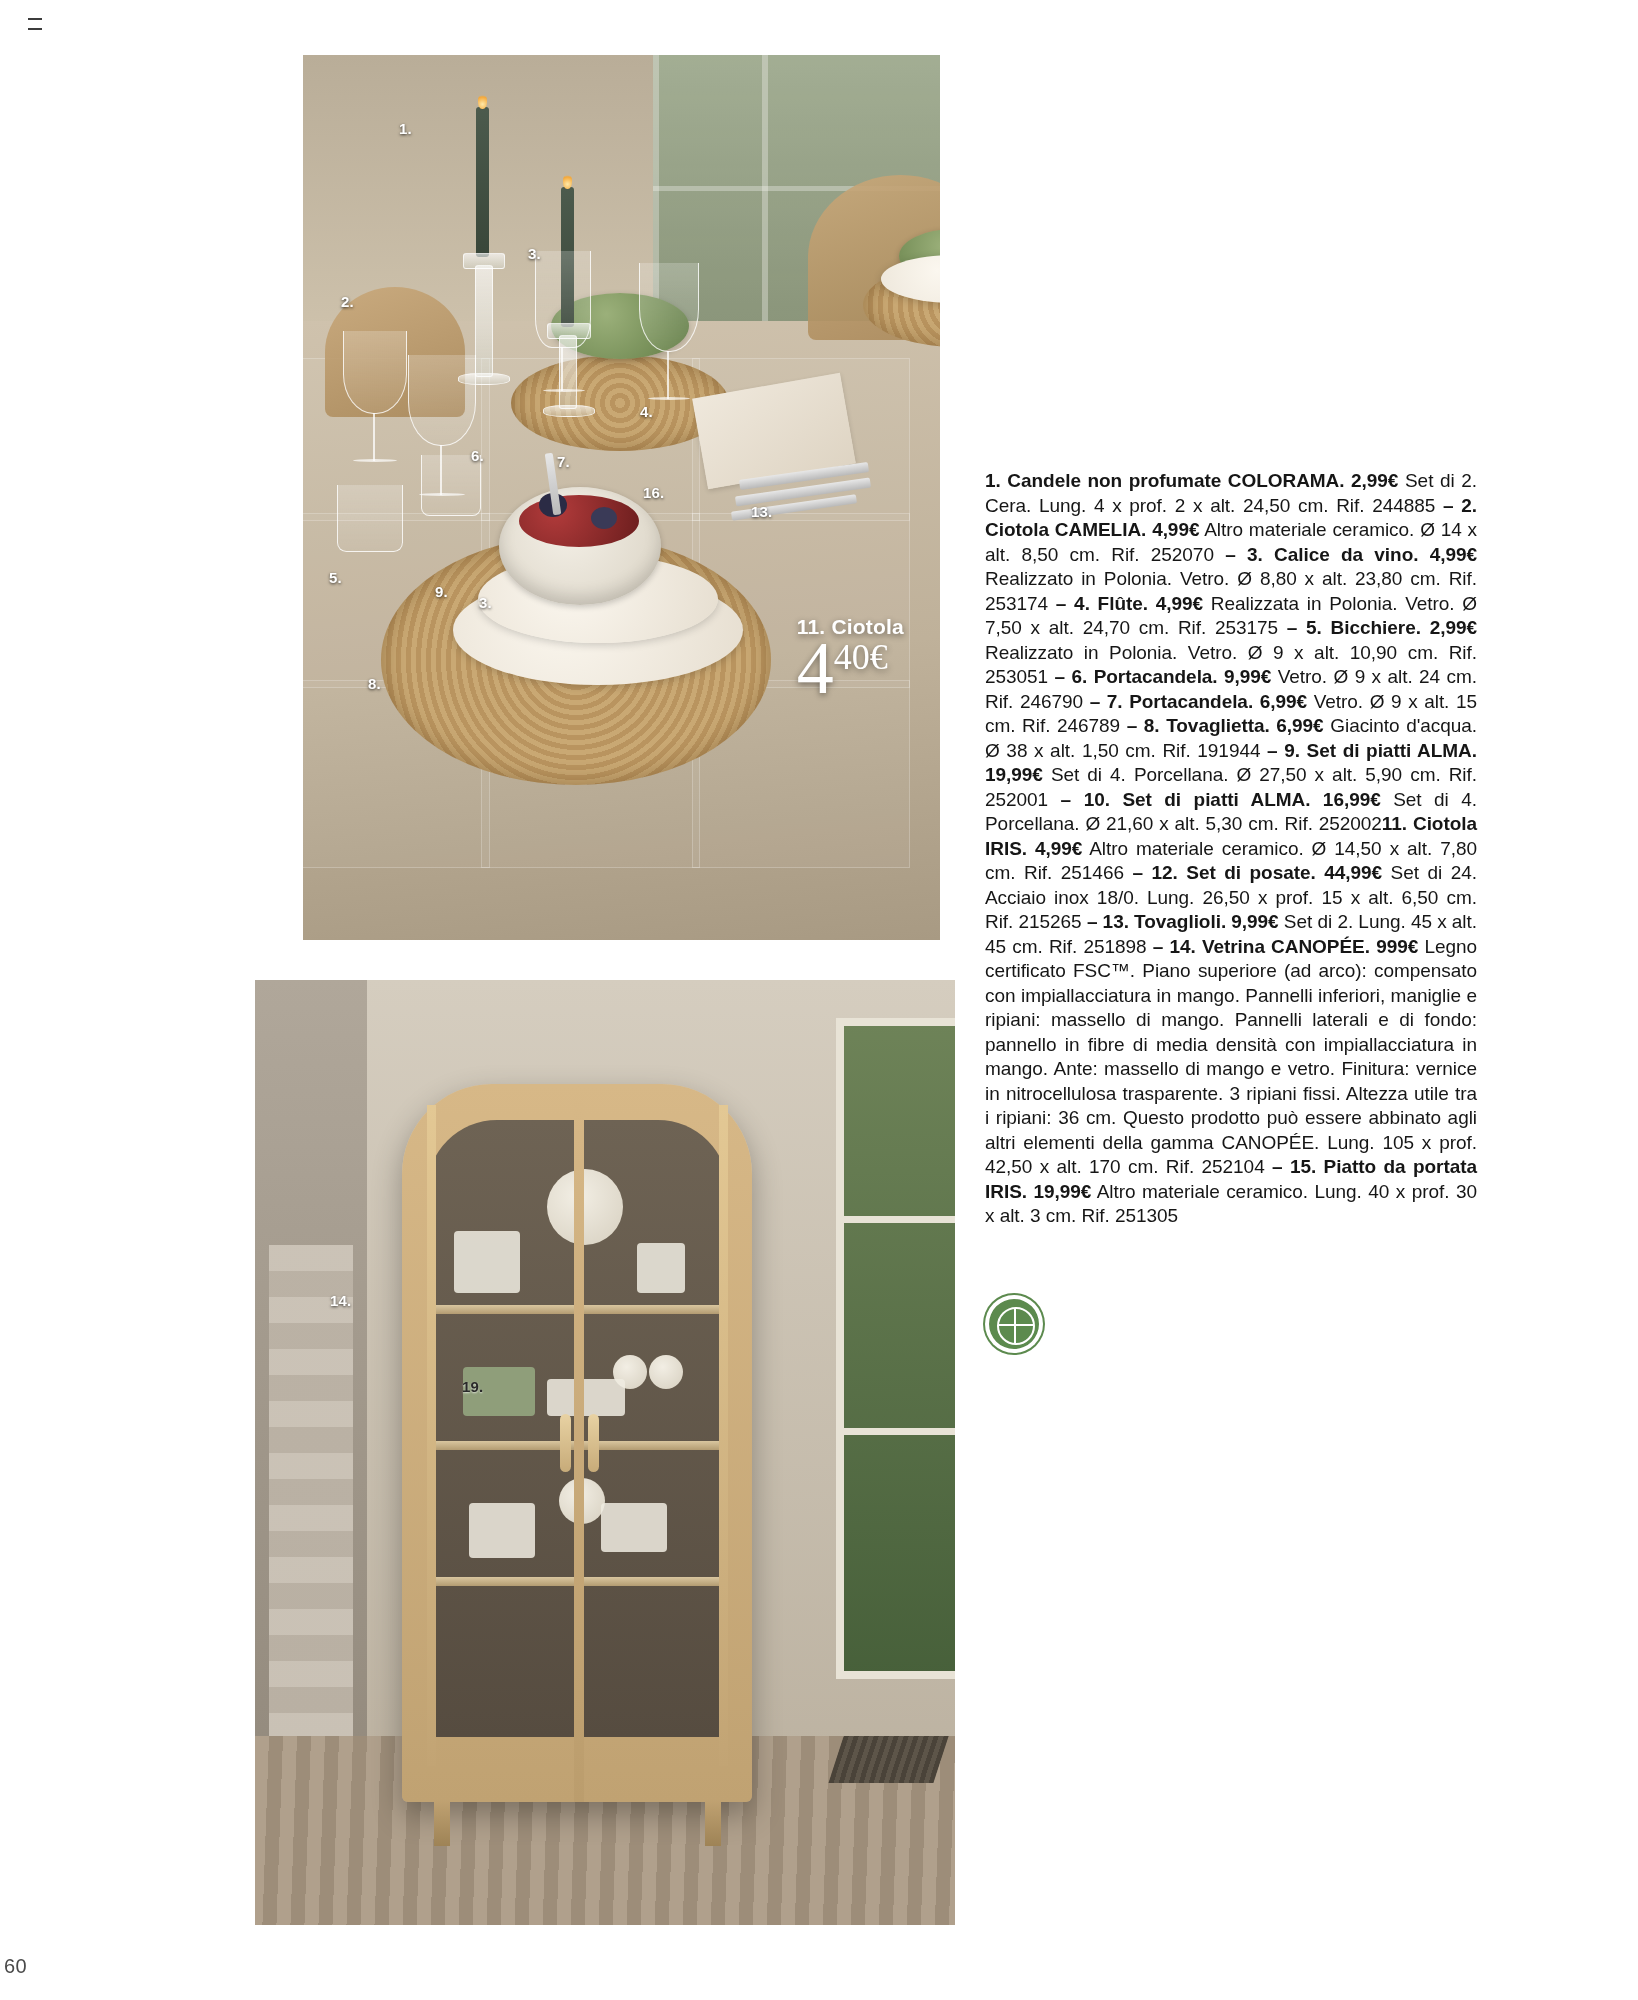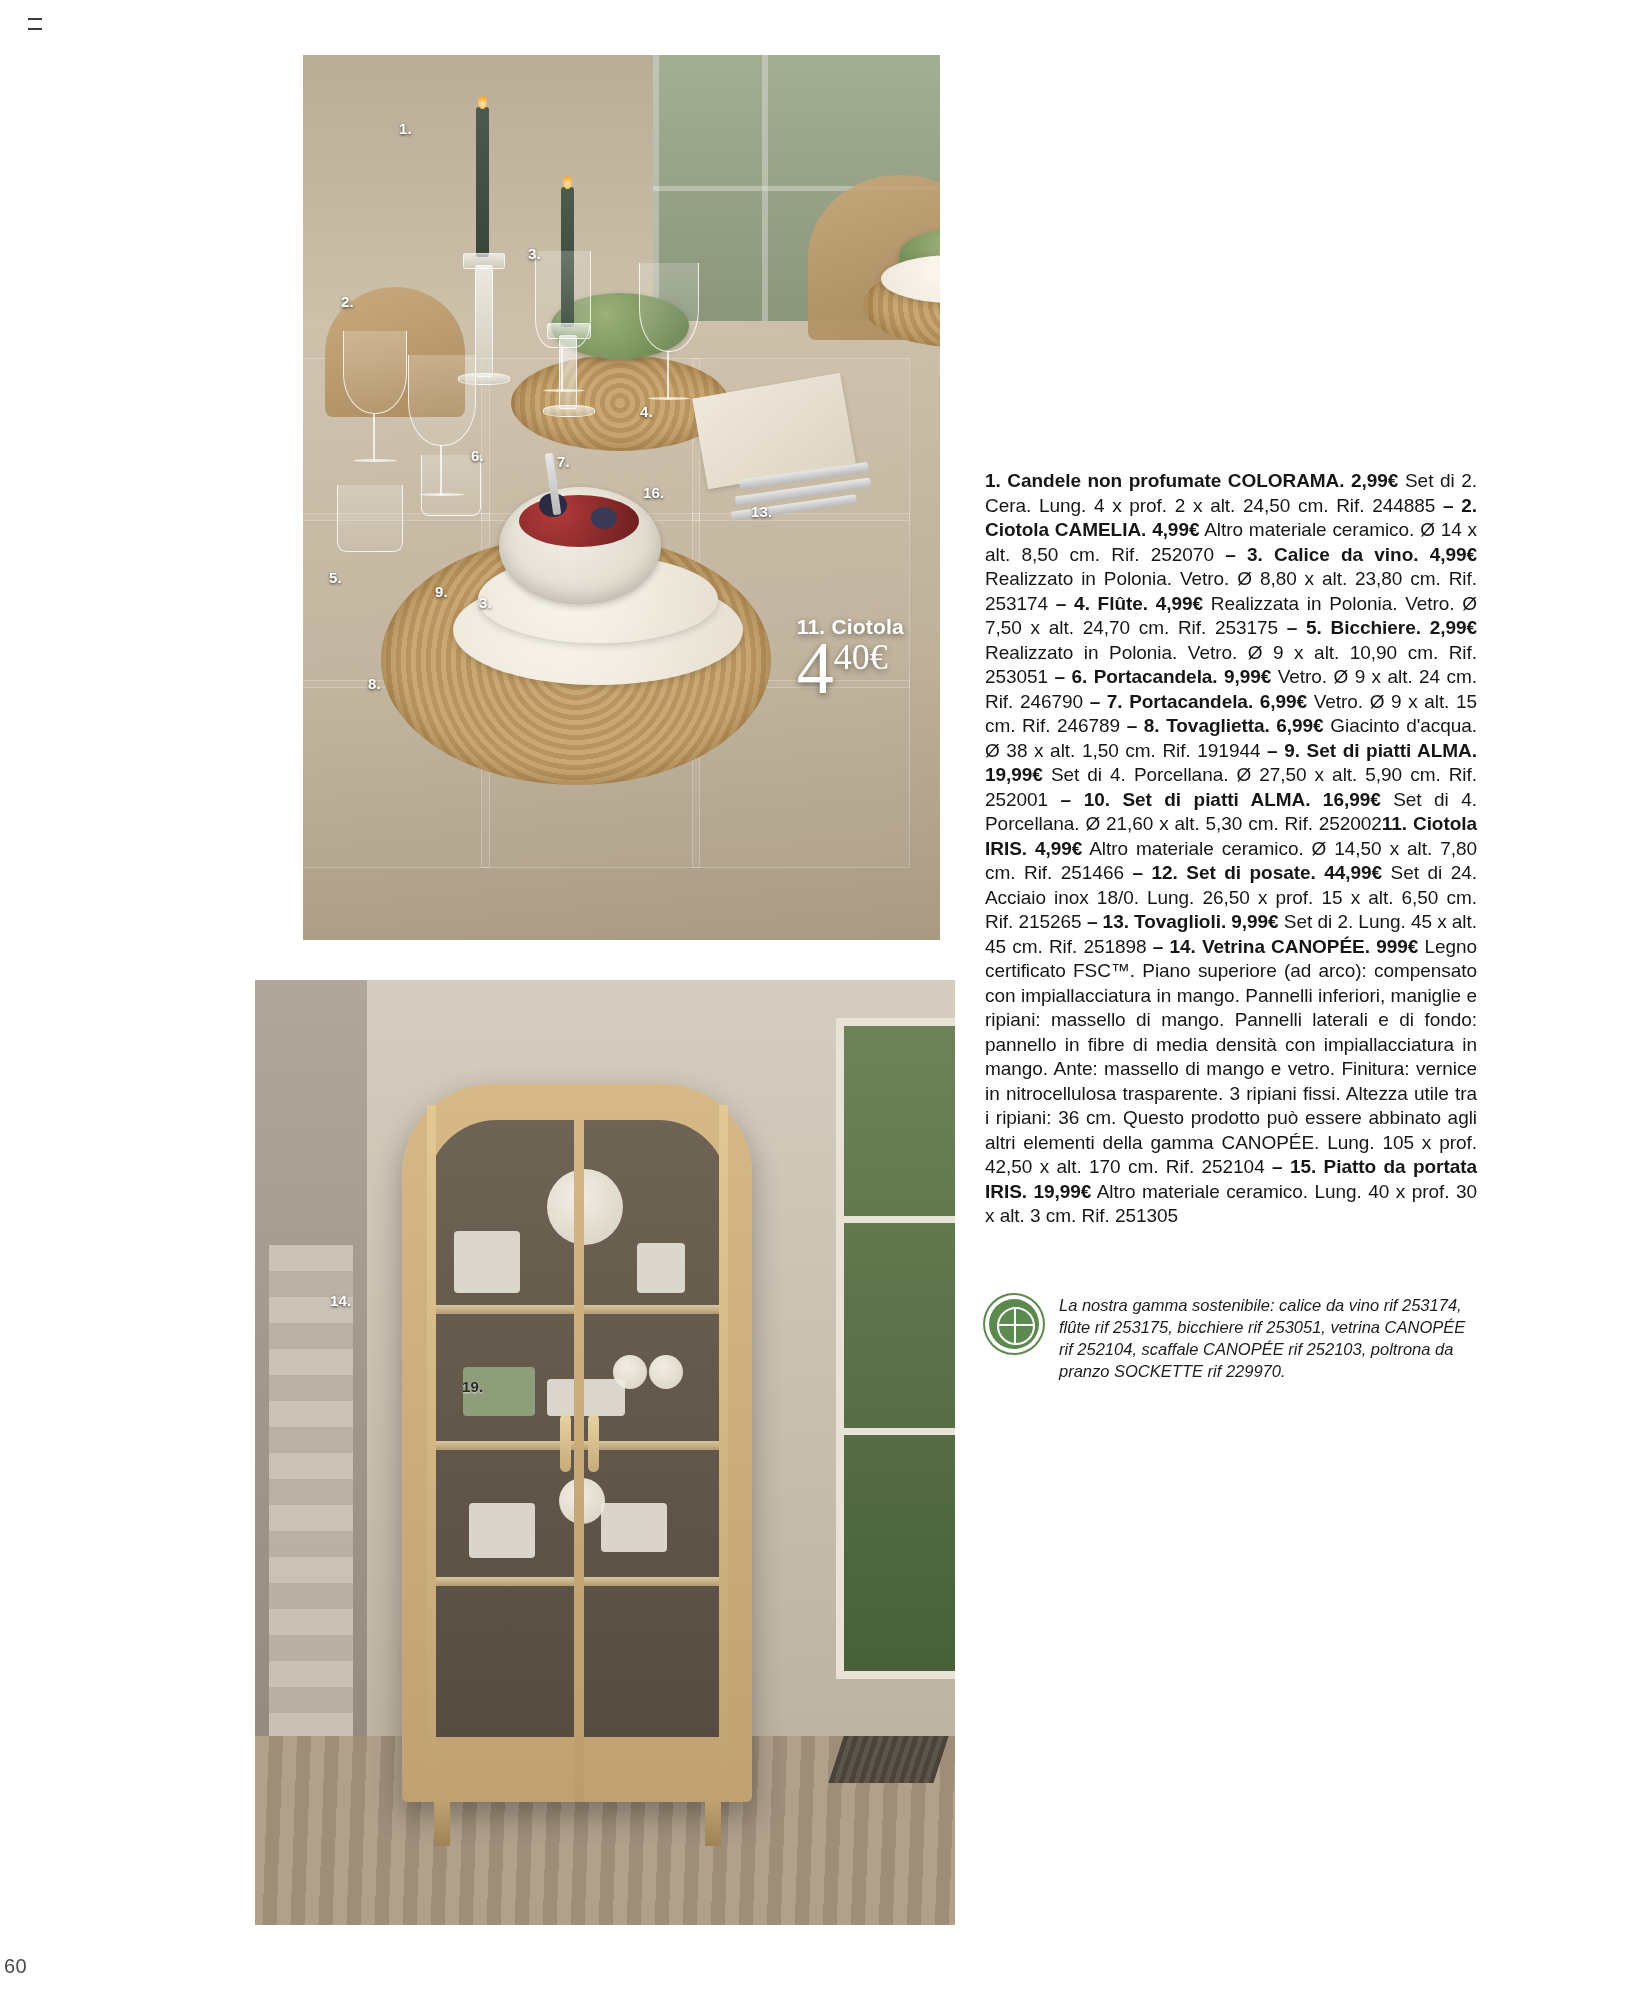--- a/index.html
+++ b/index.html
@@ -501,16 +501,15 @@
 </div>
 
 <div class="text-col">
   <p class="desc" id="desc-target"><b>1. Candele non profumate COLORAMA. 2,99€</b><span> Set di 2. Cera. Lung. 4 x prof. 2 x alt. 24,50 cm. Rif. 244885 </span><b>– 2. Ciotola CAMELIA. 4,99€</b><span> Altro materiale ceramico. Ø 14 x alt. 8,50 cm. Rif. 252070 </span><b>– 3. Calice da vino. 4,99€</b><span> Realizzato in Polonia. Vetro. Ø 8,80 x alt. 23,80 cm. Rif. 253174 </span><b>– 4. Flûte. 4,99€</b><span> Realizzata in Polonia. Vetro. Ø 7,50 x alt. 24,70 cm. Rif. 253175 </span><b>– 5. Bicchiere. 2,99€</b><span> Realizzato in Polonia. Vetro. Ø 9 x alt. 10,90 cm. Rif. 253051 </span><b>– 6. Portacandela. 9,99€</b><span> Vetro. Ø 9 x alt. 24 cm. Rif. 246790 </span><b>– 7. Portacandela. 6,99€</b><span> Vetro. Ø 9 x alt. 15 cm. Rif. 246789 </span><b>– 8. Tovaglietta. 6,99€</b><span> Giacinto d'acqua. Ø 38 x alt. 1,50 cm. Rif. 191944 </span><b>– 9. Set di piatti ALMA. 19,99€</b><span> Set di 4. Porcellana. Ø 27,50 x alt. 5,90 cm. Rif. 252001 </span><b>– 10. Set di piatti ALMA. 16,99€</b><span> Set di 4. Porcellana. Ø 21,60 x alt. 5,30 cm. Rif. 252002</span><b>11. Ciotola IRIS. 4,99€</b><span> Altro materiale ceramico. Ø 14,50 x alt. 7,80 cm. Rif. 251466 </span><b>– 12. Set di posate. 44,99€</b><span> Set di 24. Acciaio inox 18/0. Lung. 26,50 x prof. 15 x alt. 6,50 cm. Rif. 215265 </span><b>– 13. Tovaglioli. 9,99€</b><span> Set di 2. Lung. 45 x alt. 45 cm. Rif. 251898 </span><b>– 14. Vetrina CANOPÉE. 999€</b><span> Legno certificato FSC™. Piano superiore (ad arco): compensato con impiallacciatura in mango. Pannelli inferiori, maniglie e ripiani: massello di mango. Pannelli laterali e di fondo: pannello in fibre di media densità con impiallacciatura in mango. Ante: massello di mango e vetro. Finitura: vernice in nitrocellulosa trasparente. 3 ripiani fissi. Altezza utile tra i ripiani: 36 cm. Questo prodotto può essere abbinato agli altri elementi della gamma CANOPÉE. Lung. 105 x prof. 42,50 x alt. 170 cm. Rif. 252104 </span><b>– 15. Piatto da portata IRIS. 19,99€</b><span> Altro materiale ceramico. Lung. 40 x prof. 30 x alt. 3 cm. Rif. 251305</span></p>
 </div>
 
 <div class="eco-note">
   <div class="eco-badge">
     <div class="globe"></div>
   </div>
-  <div class="eco-text">La nostra gamma sostenibile: calice da vino rif 253174, flûte rif 253175, bicchiere rif 253051, vetrina CANOPÉE rif 252104, scaffale CANOPÉE rif 252103, poltrona da pranzo SOCKETTE rif 229970.</div>
 </div>
 
 <div class="page-number">60</div>
 
 </body></html>

